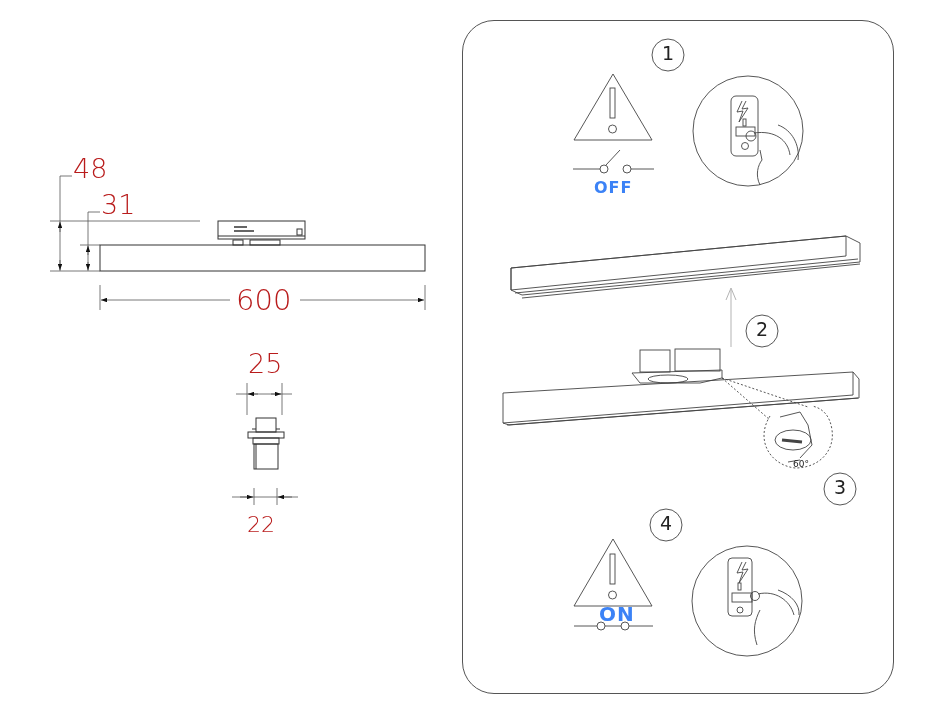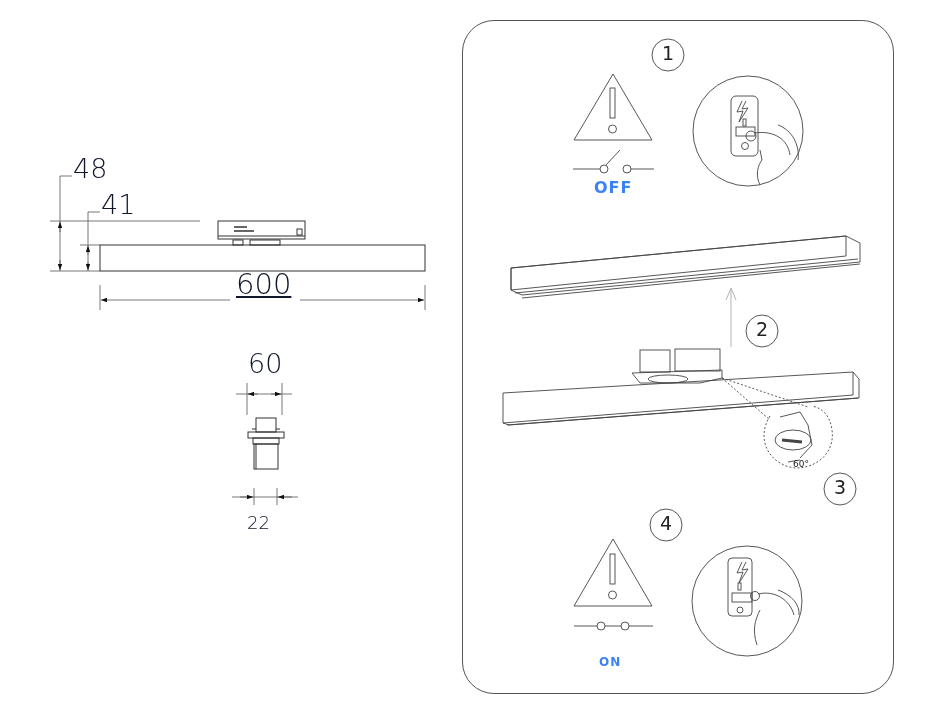--- a/index.html
+++ b/index.html
@@ -1,17 +1,17 @@
 <!DOCTYPE html>
 <html><head>
   <meta charset="utf-8">
   <style>
     html, body { margin:0; padding:0; background:#ffffff; }
     body { width:925px; height:720px; position:relative; overflow:hidden; font-family:"DejaVu Sans", sans-serif; }
-    .dimtext { position:absolute; font-family:"DejaVu Sans", sans-serif; font-weight:300; color:#0f172a; line-height:1; }
+    .dimtext { position:absolute; font-family:"DejaVu Sans", sans-serif; font-weight:300; color:#b91c1c; line-height:1; }
     .steptext { position:absolute; font-family:"DejaVu Sans", sans-serif; color:#222; line-height:1; text-align:center; }
     .lbl { position:absolute; font-family:"DejaVu Sans", sans-serif; font-weight:bold; color:#3b82f6; letter-spacing:1px; line-height:1; }
     svg { position:absolute; left:0; top:0; }
     .panel { position:absolute; left:462px; top:20px; width:432px; height:674px; border:1px solid #555; border-radius:32px; box-sizing:border-box; }
   </style>
 </head>
 <body>
 
 <svg width="925" height="720">
   <defs>
@@ -72,24 +72,24 @@
 
     <line x1="254" y1="488" x2="254" y2="505"></line>
     <line x1="277" y1="488" x2="277" y2="505"></line>
     <line x1="232" y1="497" x2="298" y2="497"></line>
     <line x1="240" y1="497" x2="253" y2="497" marker-end="url(#arr)"></line>
     <line x1="292" y1="497" x2="278" y2="497" marker-end="url(#arr)"></line>
   </g>
 </svg>
 
 <div class="dimtext" style="left:73px;top:155px;font-size:27px;">48</div>
-<div class="dimtext" style="left:101px;top:191px;font-size:27px;">41</div>
-<div class="dimtext" style="left:236px;top:270px;font-size:29px;text-decoration:underline;">600</div>
-<div class="dimtext" style="left:248px;top:350px;font-size:27px;">60</div>
-<div class="dimtext" style="left:247px;top:514px;font-size:18px;">22</div>
+<div class="dimtext" style="left:101px;top:191px;font-size:27px;">31</div>
+<div class="dimtext" style="left:236px;top:286px;font-size:29px;">600</div>
+<div class="dimtext" style="left:248px;top:350px;font-size:27px;">25</div>
+<div class="dimtext" style="left:247px;top:514px;font-size:22px;">22</div>
 
 <div class="panel"></div>
 
 <svg width="925" height="720">
   <g stroke="#444" fill="none" stroke-width="0.9">
 
     <circle cx="668" cy="55" r="16"></circle>
     <circle cx="762" cy="331" r="16"></circle>
     <circle cx="840" cy="489" r="16"></circle>
     <circle cx="666" cy="525" r="16"></circle>
@@ -181,13 +181,13 @@
     </g>
   </g>
 </svg>
 
 <div class="steptext" style="left:652px;top:44px;width:32px;font-size:19px;">1</div>
 <div class="lbl" style="left:594px;top:180px;font-size:16px;">OFF</div>
 <div class="steptext" style="left:746px;top:320px;width:32px;font-size:19px;">2</div>
 <div class="steptext" style="left:786px;top:460px;width:30px;font-size:9px;">60°</div>
 <div class="steptext" style="left:824px;top:478px;width:32px;font-size:19px;">3</div>
 <div class="steptext" style="left:650px;top:514px;width:32px;font-size:19px;">4</div>
-<div class="lbl" style="left:599px;top:656px;font-size:12px;">ON</div>
+<div class="lbl" style="left:599px;top:604px;font-size:20px;">ON</div>
 
 </body></html>

